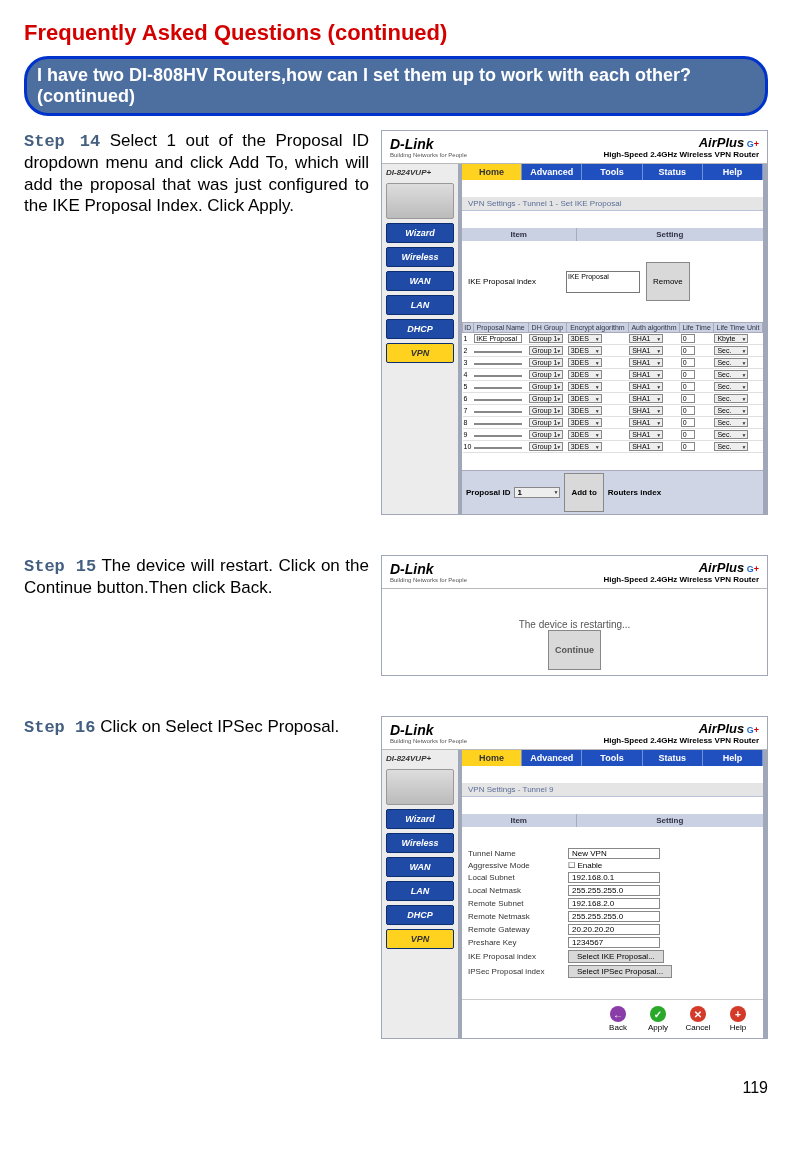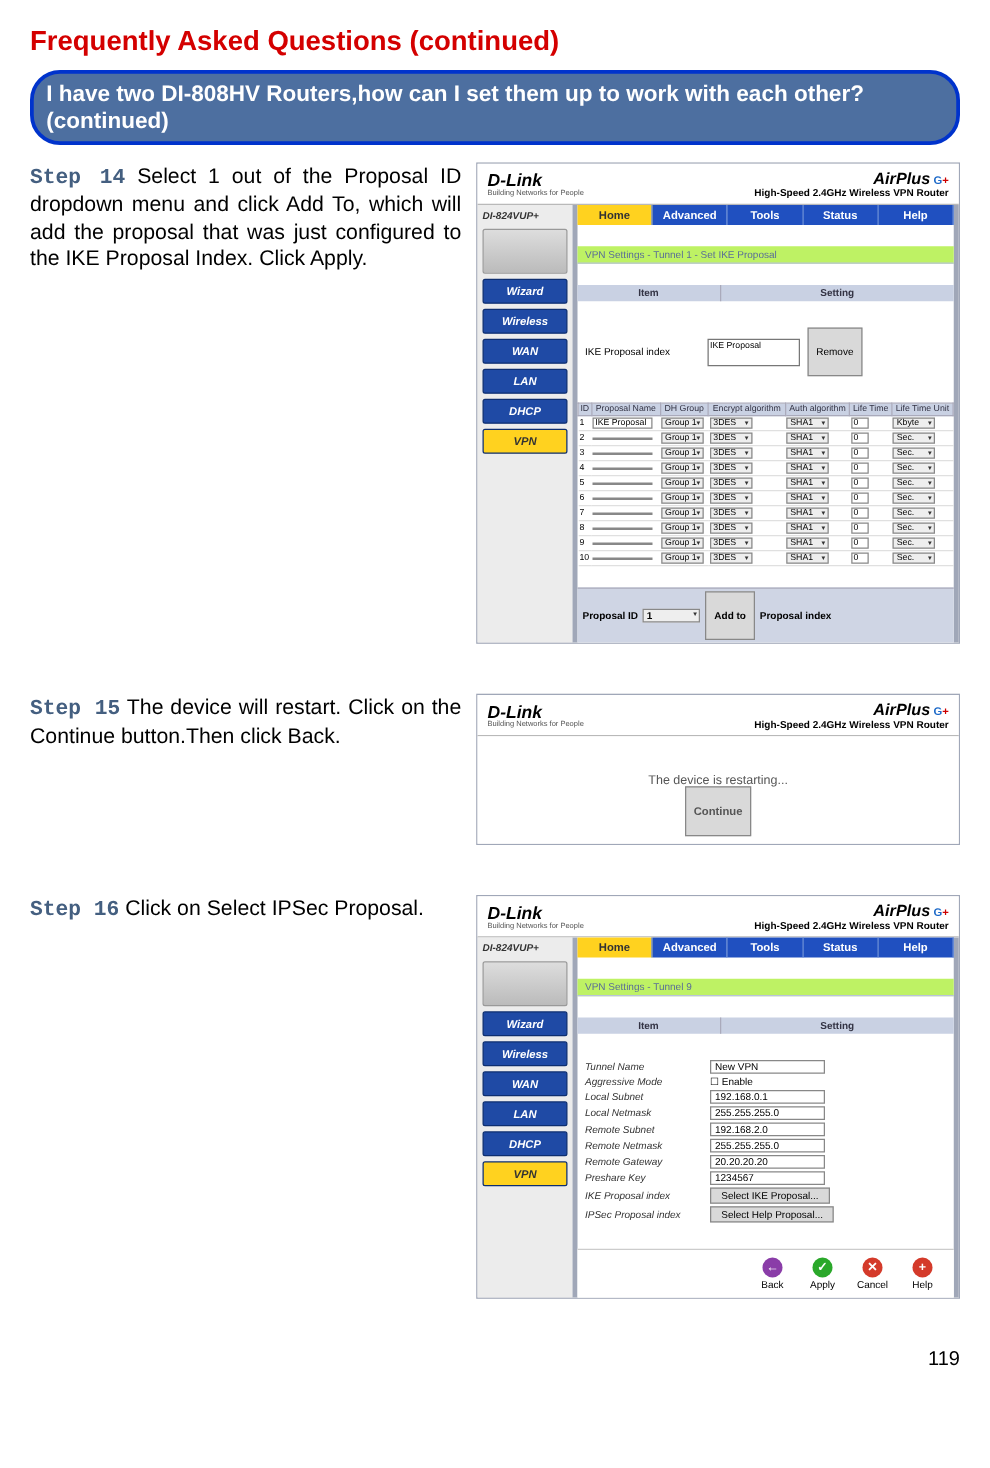--- a/index.html
+++ b/index.html
@@ -159,21 +159,21 @@
     font-weight: bold;
     background: #2050c0;
     color: #fff;
     border-right: 1px solid #7092d8;
   }
   .tab.home {
     background: #ffd21f;
     color: #333;
   }
   .section-lbl {
-    background: #bef264;
+    background: #e5e5e5;
     color: #5a6e97;
     font-size: 8px;
     padding: 2px 6px;
     border-bottom: 1px solid #b9c3da;
   }
   .itemset {
     display: flex;
     text-align: center;
     font-size: 8px;
     font-weight: bold;
@@ -262,21 +262,21 @@
     background: #fff;
     font-size: 10px;
     color: #555;
   }
   .settings-row {
     display: flex;
     gap: 8px;
     align-items: center;
     font-size: 8px;
   }
-  .settings-row .lbl { width: 92px; color: #333; font-style: italic; }
+  .settings-row .lbl { width: 92px; color: #333; }
   .settings-row .val {
     border: 1px solid #888;
     background: #fff;
     padding: 0 3px;
     min-width: 84px;
     font-size: 8px;
   }
   .widebtn {
     display: inline-block;
     background: #d9d9d9;
@@ -466,21 +466,21 @@
                   <td><span class="sel">SHA1</span></td>
                   <td><span class="tinyinput">0</span></td>
                   <td><span class="sel">Sec.</span></td>
                 </tr>
               </tbody>
           </table>
           <div class="footbar">
             <span>Proposal ID</span>
             <span class="sel" style="min-width:40px">1</span>
             <span class="minibtn">Add to</span>
-            <span>Proposal index</span>
+            <span>Routers index</span>
           </div>
         </div>
       </div>
     </div>
   </div>
 </div>
 
 <div class="step-block">
   <div class="step-row">
     <div class="step-text">
@@ -581,21 +581,21 @@
             <div class="settings-row">
                 <span class="lbl">Preshare Key</span>
                 <span class="val">1234567</span>
               </div>
             <div class="settings-row">
                 <span class="lbl">IKE Proposal index</span>
                 <span class="widebtn">Select IKE Proposal...</span>
               </div>
             <div class="settings-row">
                 <span class="lbl">IPSec Proposal index</span>
-                <span class="widebtn">Select Help Proposal...</span>
+                <span class="widebtn">Select IPSec Proposal...</span>
               </div>
           </div>
           <div class="action-icons">
             <div class="aicon"><div class="acircle back">←</div><span>Back</span></div>
             <div class="aicon"><div class="acircle apply">✓</div><span>Apply</span></div>
             <div class="aicon"><div class="acircle cancel">✕</div><span>Cancel</span></div>
             <div class="aicon"><div class="acircle help">+</div><span>Help</span></div>
           </div>
         </div>
       </div>

